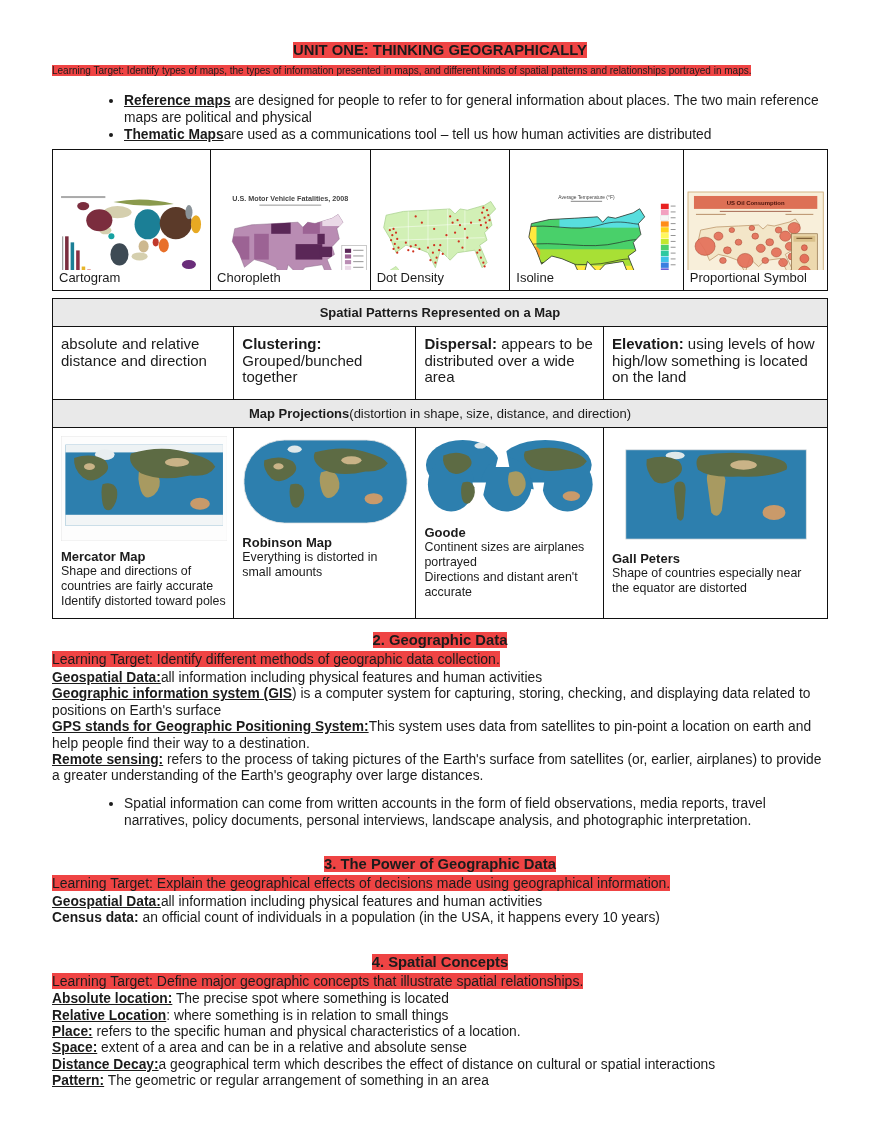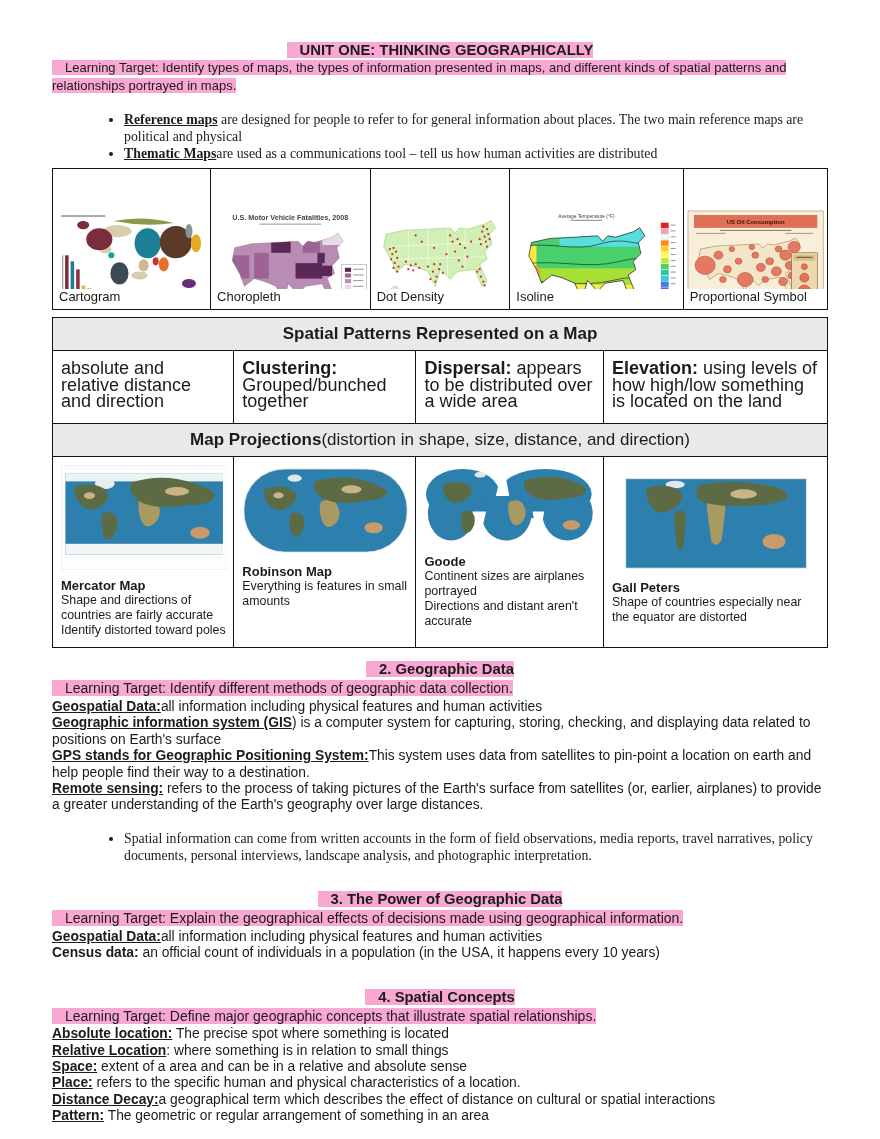--- a/index.html
+++ b/index.html
@@ -1,36 +1,36 @@
 <!DOCTYPE html>
 <html><head>
 <meta charset="utf-8">
 <style>
   html,body{margin:0;padding:0;background:#ffffff;}
   body{width:880px;height:1139px;overflow:hidden;font-family:"Liberation Sans",sans-serif;color:#1b1b1b;}
   .page{padding:42px 52px 0 52px;}
   .bold{font-weight:bold;}
-  .hl{background:#f9a8d4;padding-left:13px;}
+  .hl{background:#ef4444;}
   .title-line{font-size:14.8px;line-height:17px;font-weight:bold;text-align:center;}
-  .para{font-size:13px;line-height:18px;}
-  ul.bullets{margin:17px 0 3px 0;padding-left:72px;font-family:Liberation Serif, serif;}
+  .para{font-size:10px;line-height:23px;}
+  ul.bullets{margin:11px 0 3px 0;padding-left:72px;}
   ul.bullets li{font-size:13.8px;line-height:16.8px;}
   .term{font-weight:bold;}
   .u{text-decoration:underline;}
   table{border-collapse:collapse;width:100%;table-layout:fixed;}
   table,td{border:1.5px solid #111;}
   .maps-table{margin-top:6px;height:140px;}
   .maps-table td{padding:0;vertical-align:top;}
   .mapcell{height:140px;}
   .mapcell .inner{display:flex;flex-direction:column;height:140px;}
   .mapimg{flex:1;display:flex;align-items:flex-start;justify-content:center;overflow:hidden;padding:2px 2px 0 2px;margin-top:38px;}
   .maplabel{font-size:13px;padding:0 4px 5px 6px;}
   .pat-table{margin-top:7px;}
-  .thead{background:#e9e9e9;text-align:center;font-size:17px;padding:6px 4px;}
-  .pat-row td{font-size:18px;line-height:16.2px;padding:9px 8px 14px 8px;vertical-align:top;background:#fff;}
+  .thead{background:#e9e9e9;text-align:center;font-size:13px;padding:6px 4px;}
+  .pat-row td{font-size:15px;line-height:16.2px;padding:9px 8px 14px 8px;vertical-align:top;background:#fff;}
   .proj-row td{padding:8px 6px 10px 8px;vertical-align:top;background:#fff;}
   .proj-name{font-weight:bold;font-size:13px;margin-top:8px;}
   .proj-desc{font-size:12.4px;line-height:14.8px;}
   .sec-heading{font-size:14.8px;line-height:17px;font-weight:bold;text-align:center;margin-top:13px;}
   .sec-heading.gap{margin-top:27px;}
   .lt{font-size:14px;line-height:17.5px;margin-top:2px;}
   .def{font-size:13.8px;line-height:16.4px;}
   .defs{margin-top:1px;}
   svg{display:block;}
 </style>
@@ -407,21 +407,21 @@
           <ellipse cx="52" cy="13" rx="7" ry="3.5" fill="#dfe8ea"></ellipse>
           <path d="M22,24 q16,-6 28,1 q8,8 -2,15 q-11,8 -19,2 q-9,-9 -7,-18 Z" fill="#5d6b44"></path>
           <ellipse cx="36" cy="30" rx="5" ry="3" fill="#c9b387"></ellipse>
           <path d="M48,48 q10,-3 13,5 q2,10 -5,17 q-6,3 -8,-5 q-2,-11 0,-17 Z" fill="#5d6b44"></path>
           <path d="M78,36 q13,-5 17,6 q4,10 -4,17 q-8,6 -12,-4 q-4,-11 -1,-19 Z" fill="#a89a61"></path>
           <path d="M72,16 q30,-8 54,1 q14,4 18,10 q-6,9 -22,8 q-25,6 -42,-2 q-12,-8 -8,-17 Z" fill="#5d6b44"></path>
           <ellipse cx="108" cy="24" rx="10" ry="4" fill="#c9b387"></ellipse>
           <ellipse cx="130" cy="62" rx="9" ry="5.5" fill="#c99a6a"></ellipse>
         </svg>
         <div class="proj-name">Robinson  Map</div>
-        <div class="proj-desc">Everything is features in small amounts</div>
+        <div class="proj-desc">Everything is distorted in small amounts</div>
       </td>
       <td>
         <svg width="100%" viewBox="0 0 178 84" preserveAspectRatio="xMidYMin meet">
           <g fill="#2d7fae">
             <ellipse cx="40" cy="30" rx="38" ry="26"></ellipse>
             <ellipse cx="125" cy="30" rx="48" ry="26"></ellipse>
             <ellipse cx="28" cy="50" rx="24" ry="28"></ellipse>
             <ellipse cx="85" cy="50" rx="26" ry="28"></ellipse>
             <ellipse cx="148" cy="50" rx="26" ry="28"></ellipse>
           </g>
@@ -474,19 +474,19 @@
   <div class="defs">
     <div class="def"><span class="term u">Geospatial  Data:</span><span>all information including physical features and human activities</span></div>
     <div class="def"><span class="term">Census data:</span><span> an official count of individuals in a population (in the USA, it happens every 10 years)</span></div>
   </div>
 
   <div class="sec-heading gap"><span class="hl">4. Spatial Concepts</span></div>
   <div class="lt"><span class="hl">Learning Target:  Define major geographic concepts that illustrate spatial relationships.</span></div>
   <div class="defs">
     <div class="def"><span class="term u">Absolute location:</span><span> The precise spot where something is located</span></div>
     <div class="def"><span class="term u">Relative  Location</span><span>:  where something is in relation to small things</span></div>
+    <div class="def"><span class="term u">Place:</span><span> refers to the specific human and physical characteristics of a location.</span></div>
     <div class="def"><span class="term u">Space:</span><span> extent of a area and can be in a relative and absolute sense</span></div>
-    <div class="def"><span class="term u">Place:</span><span> refers to the specific human and physical characteristics of a location.</span></div>
     <div class="def"><span class="term u">Distance  Decay:</span><span>a geographical term which describes the effect of distance on cultural or spatial interactions</span></div>
     <div class="def"><span class="term u">Pattern:</span><span> The geometric or regular arrangement of something in an area</span></div>
   </div>
 
 </div>
 
 </body></html>

